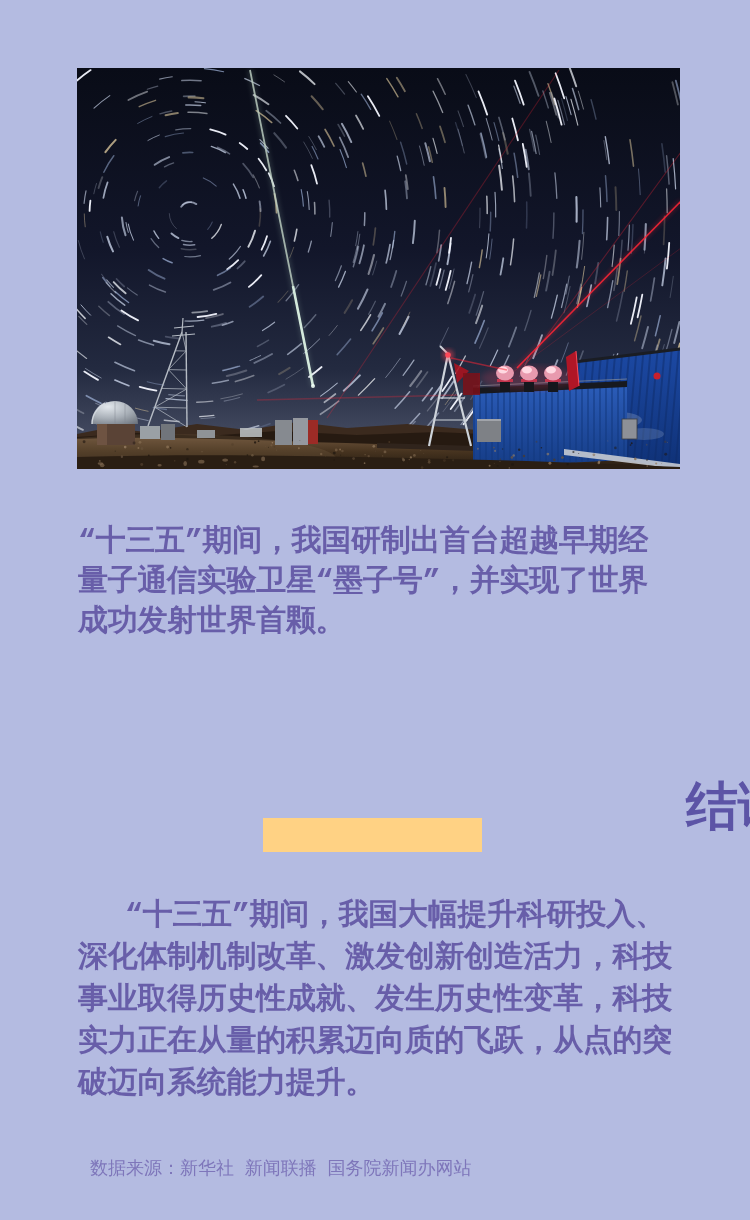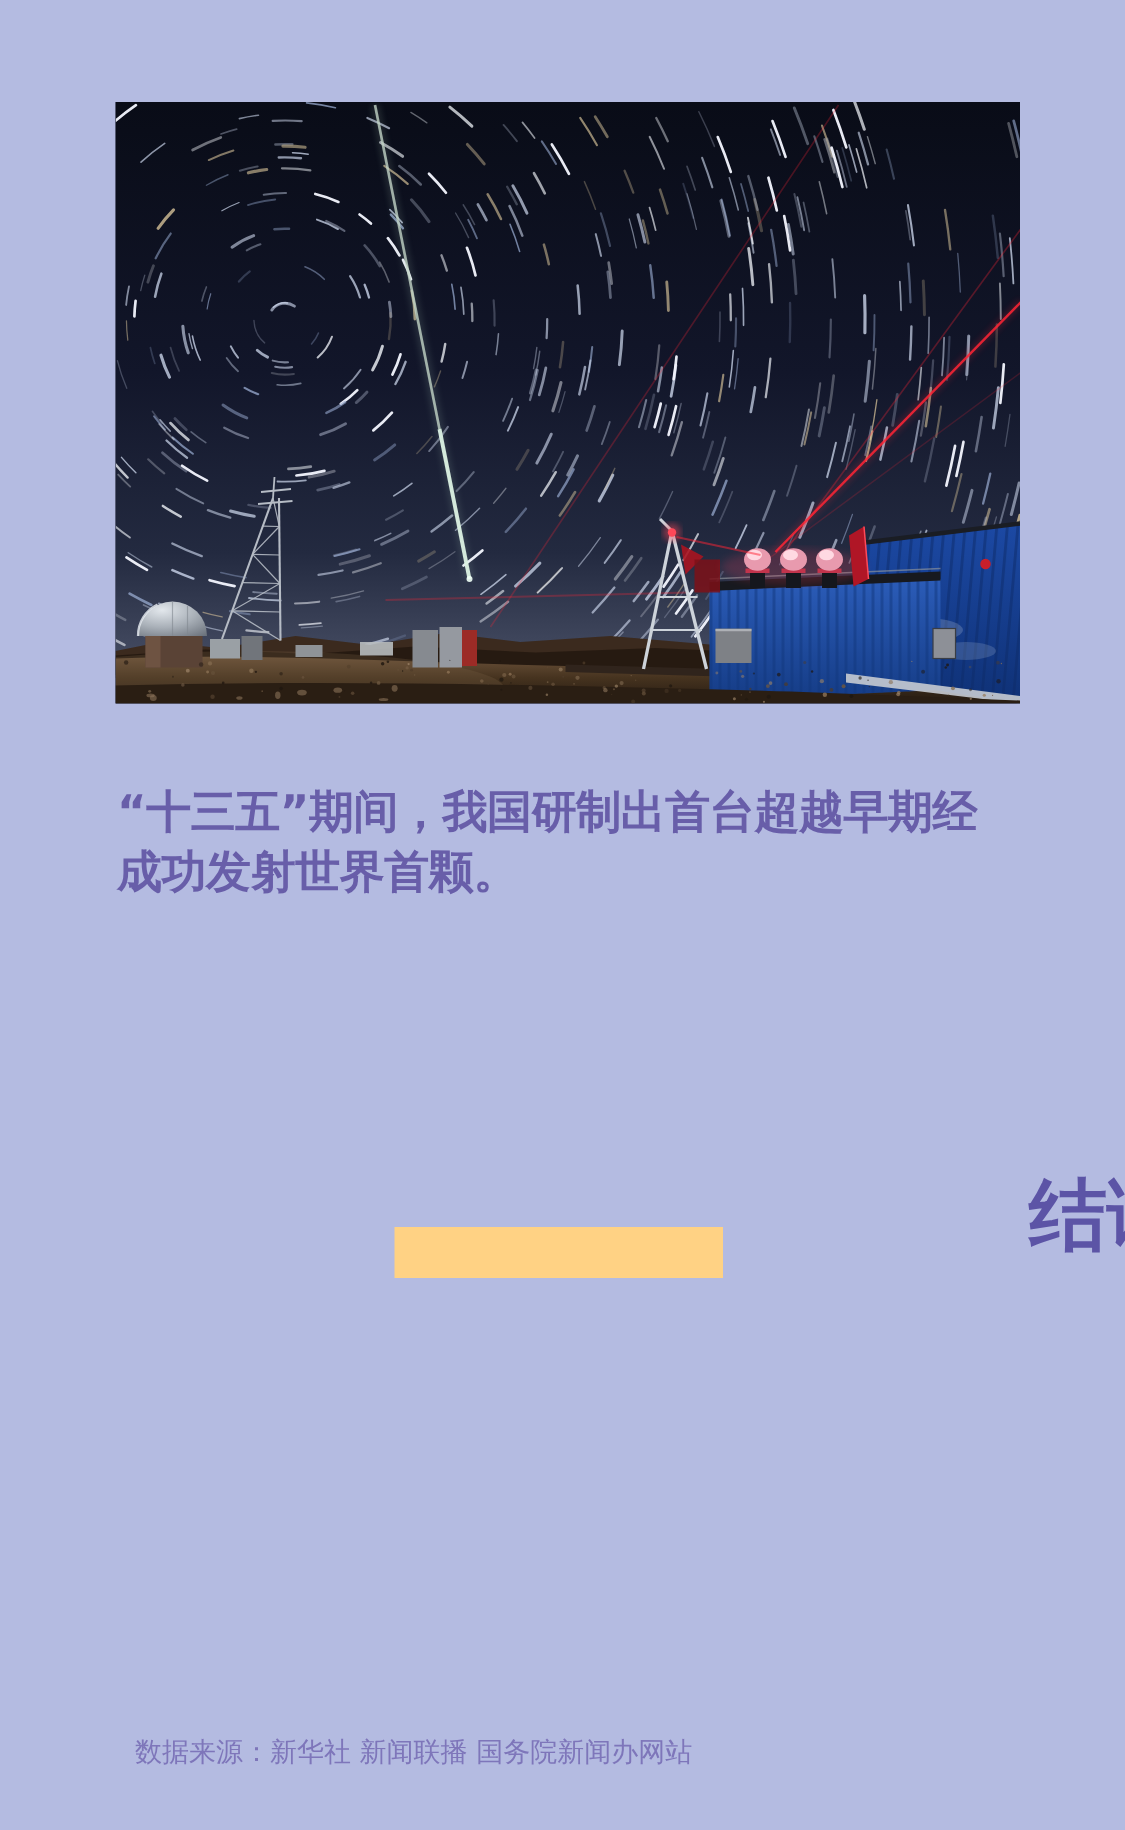--- a/index.html
+++ b/index.html
@@ -9,21 +9,21 @@
     --footer-text:#7e76ba;
     --highlight:#ffd284;
   }
   html,body{margin:0;padding:0;}
   body{
     width:750px;height:1220px;
     background:var(--background);
     font-family:"DejaVu Sans","Liberation Sans",sans-serif;
     position:relative;overflow:hidden;
   }
-  .page{position:absolute;inset:0;}
+  .page{position:absolute;inset:0;font-family:Liberation Mono, monospace;}
   figure.photo{
     position:absolute;left:77px;top:68px;width:603px;height:401px;
     margin:0;overflow:hidden;background:#0b0e1c;
   }
   .para{
     position:absolute;left:78px;
     color:var(--body-text);
     font-weight:700;
   }
   .para .line{
@@ -782,24 +782,32 @@
             <ellipse cx="108.2" cy="395.5" rx="1.8" ry="2.5" fill="#8b7258" opacity="0.6"></ellipse>
             <ellipse cx="23.4" cy="395.6" rx="2.8" ry="1.3" fill="#8b7258" opacity="0.6"></ellipse>
             <ellipse cx="178.7" cy="398.4" rx="3.2" ry="1.0" fill="#8b7258" opacity="0.6"></ellipse>
           </g>
       </g>
     </svg>
   </figure>
 
   <div class="para" id="para1">
     <div class="line">“十三五”期间，我国研制出首台超越早期经</div>
+    <div class="line">量子通信实验卫星“墨子号”，并实现了世界</div>
     <div class="line">成功发射世界首颗。</div>
   </div>
 
   <div class="heading-block">
     <div class="hl-bar"></div>
     <h2 class="heading-text">结语</h2>
   </div>
 
+  <div class="para" id="para2">
+    <div class="line indent">“十三五”期间，我国大幅提升科研投入、</div>
+    <div class="line">深化体制机制改革、激发创新创造活力，科技</div>
+    <div class="line">事业取得历史性成就、发生历史性变革，科技</div>
+    <div class="line">实力正在从量的积累迈向质的飞跃，从点的突</div>
+    <div class="line">破迈向系统能力提升。</div>
+  </div>
 
   <div class="footer-note">数据来源：新华社 新闻联播 国务院新闻办网站</div>
 
 </div>
 
 </body></html>

